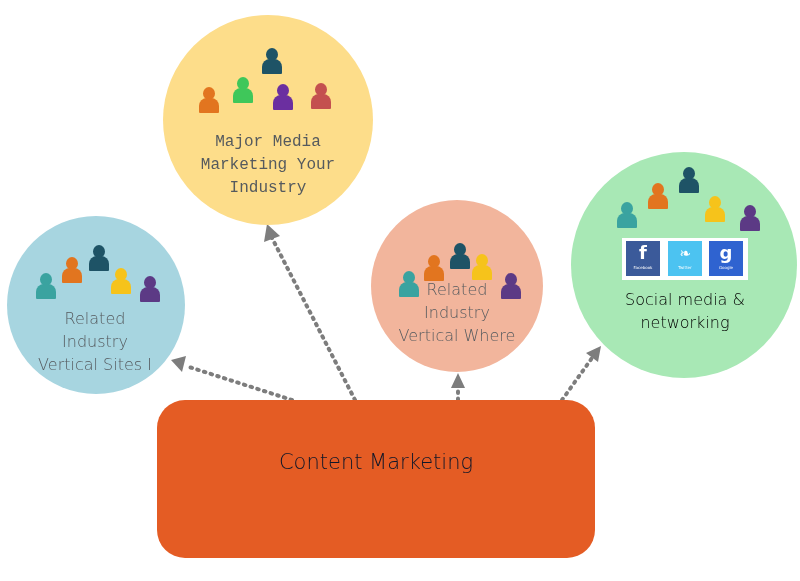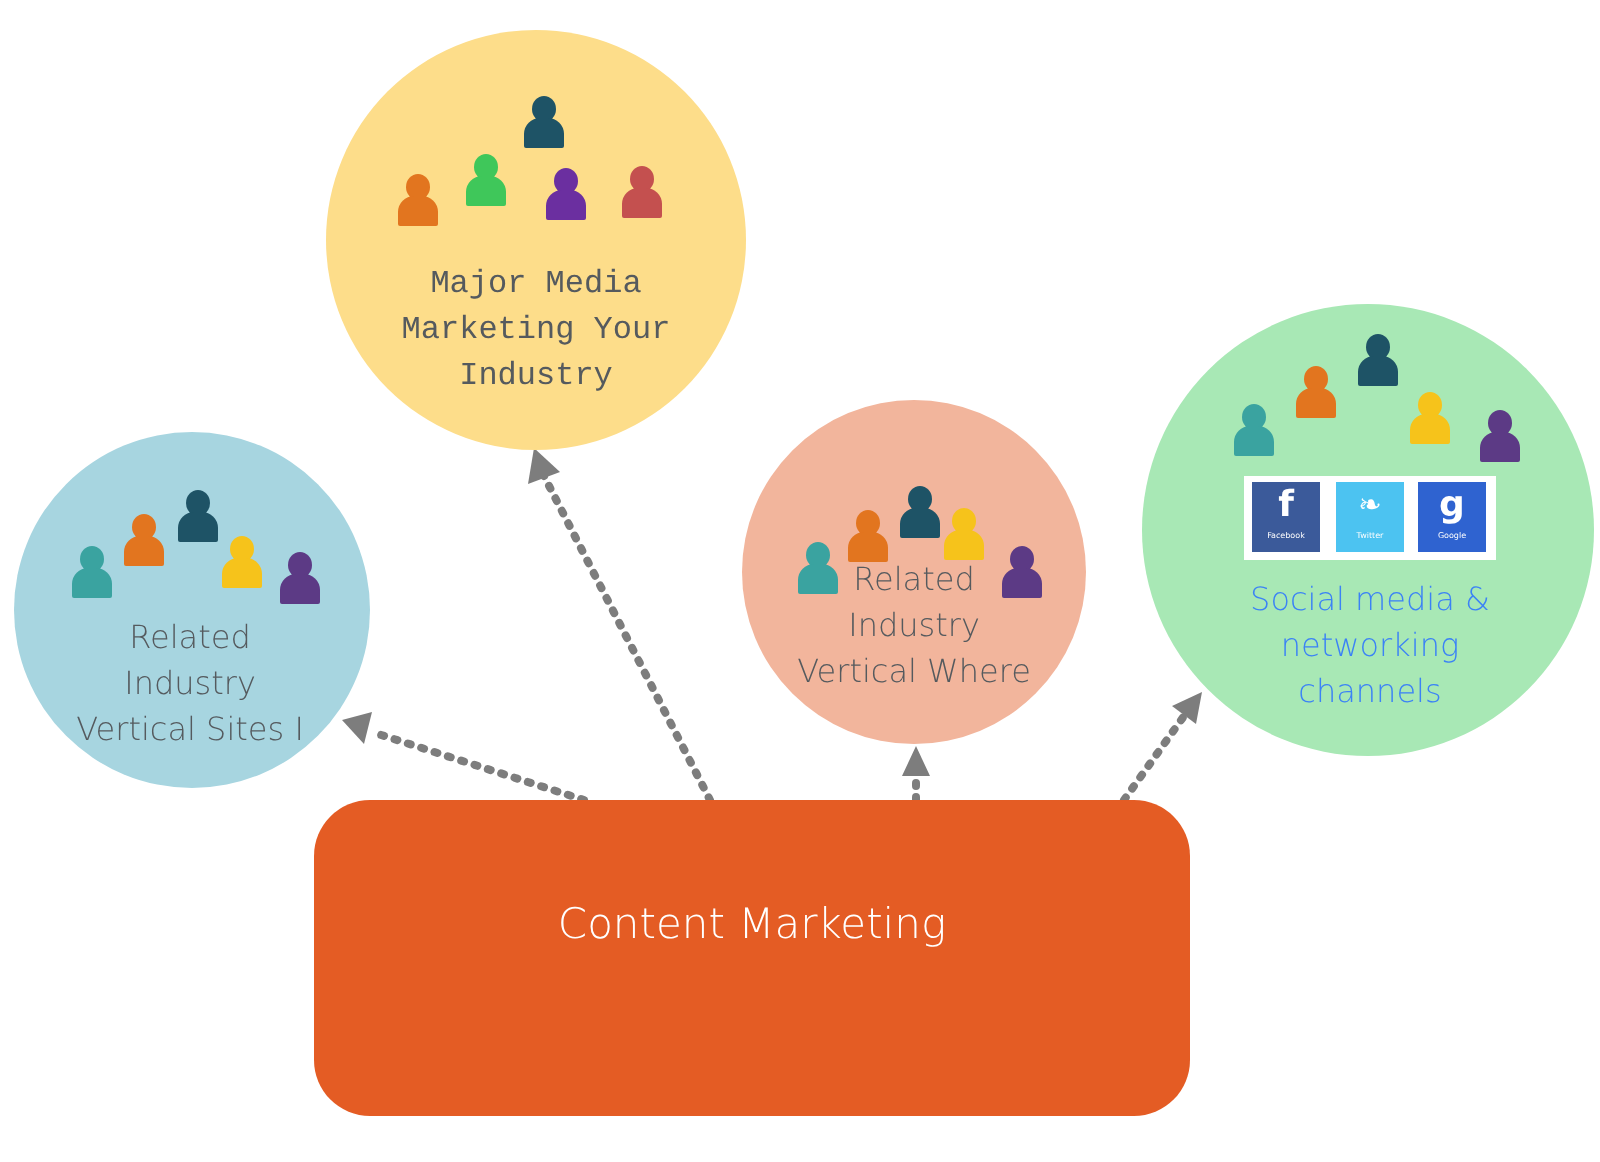--- a/index.html
+++ b/index.html
@@ -8,21 +8,21 @@
   .circle { position:absolute; border-radius:50%; }
   .label { position:absolute; text-align:center; color:#555a5e; font-weight:300;
            font-family:"DejaVu Sans", sans-serif; line-height:23px; font-size:16px; }
   .person { position:absolute; width:20px; height:26px; }
   .person .head { position:absolute; left:4px; top:0; width:12px; height:13px; border-radius:50%; }
   .person .body { position:absolute; left:0; top:11px; width:20px; height:15px; border-radius:8px 8px 1px 1px; }
   svg.arrows { position:absolute; left:0; top:0; }
   .main-box { position:absolute; left:157px; top:400px; width:438px; height:158px;
               border-radius:28px; }
   .main-title { position:absolute; left:0; width:100%; top:50px; text-align:center;
-                color:#ffffff; font-size:21px; font-weight:300; }
+                color:#0f172a; font-size:21px; font-weight:300; }
   .main-sub { position:absolute; left:0; width:100%; top:96px; text-align:center;
               color:#fff3ec; font-size:16px; font-weight:bold; }
   .social-strip { position:absolute; left:622px; top:238px; width:126px; height:42px; background:#ffffff; }
   .social-tile { position:absolute; top:3px; width:34px; height:35px; color:#fff; text-align:center; }
   .social-tile .glyph { display:block; font-size:18px; line-height:24px; font-weight:bold; }
   .social-tile .cap { display:block; font-size:4px; line-height:6px; }
 </style>
 </head>
 <body>
 
@@ -152,21 +152,20 @@
   <div class="social-tile" style="left:46px; background:#4cc3f1;">
     <span class="glyph" style="font-size:14px;">❧</span>
     <span class="cap">Twitter</span>
   </div>
   <div class="social-tile" style="left:87px; background:#2f63d0;">
     <span class="glyph">g</span>
     <span class="cap">Google</span>
   </div>
 </div>
 
-<div class="label" style="left:600px; top:288px; width:170px; color:#3b82f6;">
+<div class="label" style="left:600px; top:288px; width:170px; color:#000000;">
   <div>Social media &amp;</div>
   <div>networking</div>
-  <div>channels</div>
 </div>
 
 <div class="main-box" style="background:#e45c24;">
   <div class="main-title">Content Marketing</div>
 </div>
 
 </body></html>

